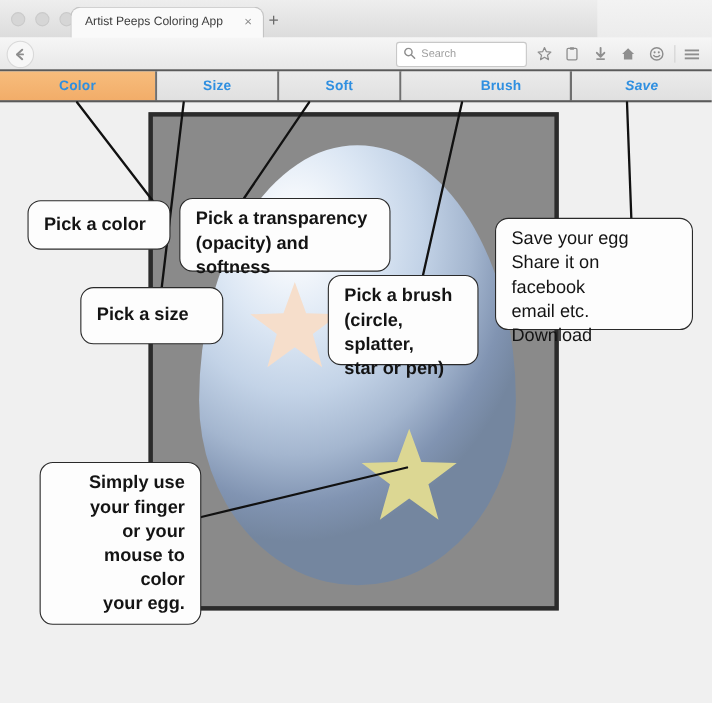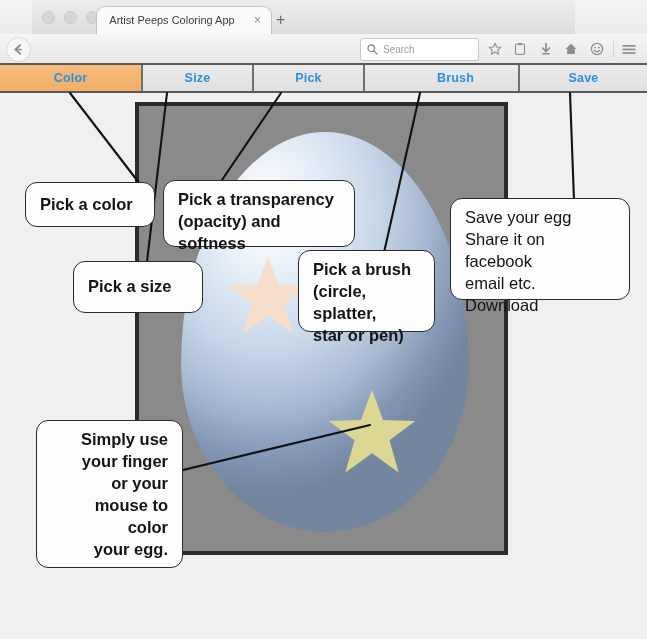--- a/index.html
+++ b/index.html
@@ -12,21 +12,20 @@
   }
   
   .browser{
     position:absolute;left:0;top:0;width:647px;height:63px;
     background:linear-gradient(#f3f3f3,#e6e6e6);
     border-bottom:1px solid #b9b9b9;
   }
   .tabstrip{
     position:absolute;left:0;top:0;width:543px;height:34px;
     background:linear-gradient(#eeeeee,#dcdcdc);
-    margin-left:32px;
   }
   .traffic{position:absolute;left:10px;top:11px;display:flex;gap:9px;}
   .traffic span{
     display:block;width:11px;height:11px;border-radius:50%;
     background:#d6d6d6;border:1px solid #cacaca;
   }
   .btab{
     position:absolute;left:64px;top:6px;width:174px;height:28px;
     background:#fafafa;
     border:1px solid #c4c4c4;border-bottom:none;
@@ -116,21 +115,21 @@
     border-right:2px solid #6f6f6f;
     background:linear-gradient(#ebebeb,#e0e0e0);
     display:flex;align-items:center;justify-content:center;
     font-size:12.5px;font-weight:bold;color:#2f8fe0;
     letter-spacing:.2px;
     text-align:right;
   }
   .apptab.active{
     background:linear-gradient(#f7bc7c,#f2ad69);
   }
-  .apptab:last-child{border-right:none;}
+  .apptab:last-child{border-right:none;font-style:italic;}
 
   
   .canvas{
     position:absolute;left:135px;top:102px;width:373px;height:453px;
     background:#8a8a8a;
     border:4px solid #2b2b2b;
     box-sizing:border-box;
   }
   .egg{
     position:absolute;left:42px;top:26px;width:288px;height:400px;
@@ -252,21 +251,21 @@
 </div>
 
 <div class="apptabs" id="apptabs">
     <div class="apptab active" style="width: 143px;">
       <span>Color</span>
     </div>
     <div class="apptab" style="width: 111px;">
       <span>Size</span>
     </div>
     <div class="apptab" style="width: 111px;">
-      <span>Pick</span>
+      <span>Soft</span>
     </div>
     <div class="apptab" style="width: 155px; padding-left: 28px;">
       <span>Brush</span>
     </div>
     <div class="apptab" style="width: 127px;">
       <span>Save</span>
     </div>
   </div>
 
 <div class="canvas">

